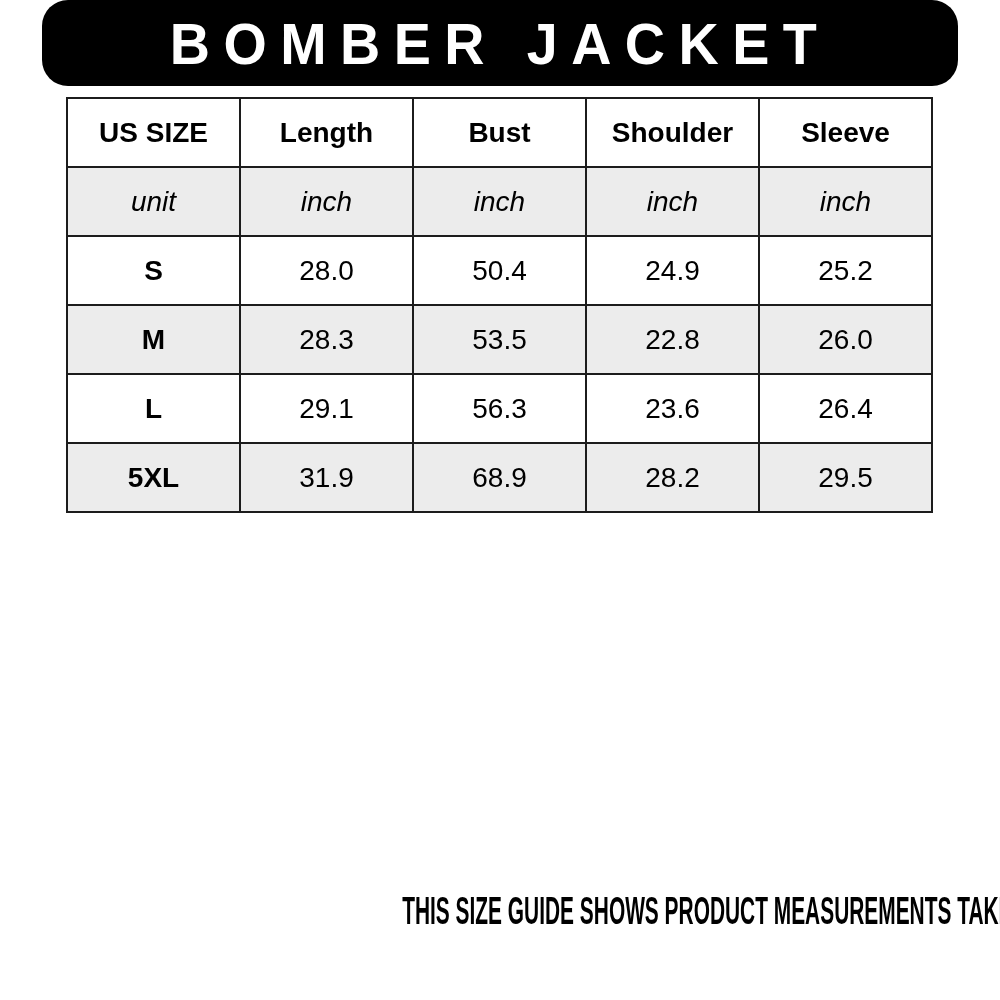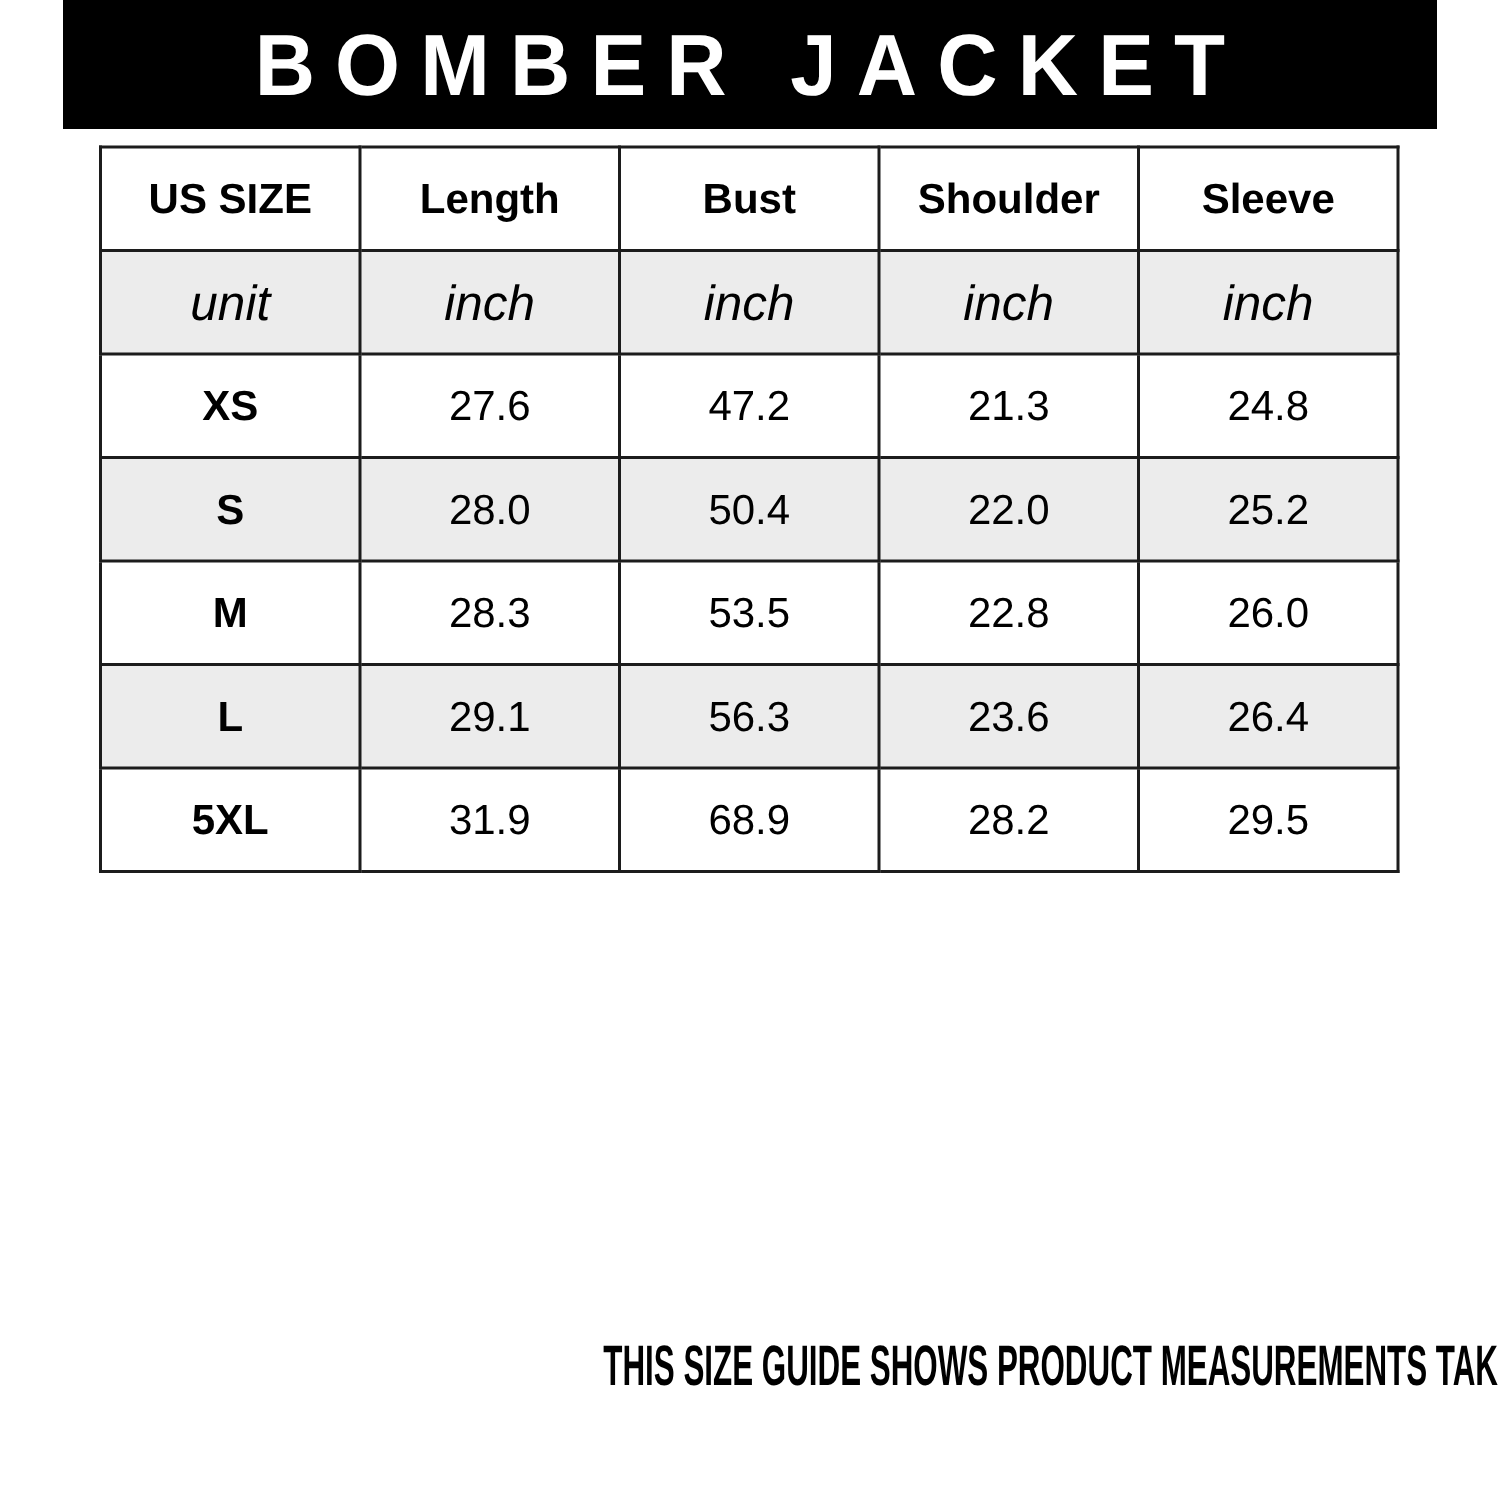--- a/index.html
+++ b/index.html
@@ -16,21 +16,21 @@
     width: 1000px; height: 1000px;
     background: var(--background);
     font-family: "Liberation Sans", sans-serif;
     overflow: hidden;
   }
   .canvas { position: relative; width: 1000px; height: 1000px; background: var(--background); }
 
   .title-bar {
     position: absolute; left: 42px; top: 0; width: 916px; height: 86px;
     background: var(--title_bg);
-    display: flex; align-items: center; justify-content: center;
+    display: flex; align-items: center; justify-content: center; border-radius: 26px;
   }
   .title {
     color: var(--title_text);
     font-weight: bold;
     font-size: 58px;
     letter-spacing: 14px;
     white-space: nowrap;
     transform: scaleX(0.96);
     transform-origin: center;
   }
@@ -43,21 +43,21 @@
   }
   .size-table th, .size-table td {
     border: 2px solid var(--border);
     text-align: center; vertical-align: middle;
     height: 69px; padding: 0;
     background: #ffffff;
   }
   .size-table th { font-weight: bold; }
   .size-table tbody tr:nth-child(odd) td { background: var(--row_alt_bg); }
   .size-table td.size-cell { font-weight: bold; }
-  .size-table tr.unit-row td { font-style: italic; font-size: 33px; }
+  .size-table tr.unit-row td { font-style: italic; font-size: 28px; }
 
   .footer {
     position: absolute; left: 0; top: 888px; width: 1000px;
     text-align: center; color: var(--text);
   }
   .footer-line { height: 47px; line-height: 47px; }
   .footer-line span {
     display: inline-block;
     font-weight: bold;
     font-size: 38px;
@@ -88,31 +88,24 @@
     </thead>
     <tbody>
       <tr class="unit-row">
         <td>unit</td>
         <td>inch</td>
         <td>inch</td>
         <td>inch</td>
         <td>inch</td>
       </tr>
       <tr>
-        <td class="size-cell">XS</td>
-        <td>27.6</td>
-        <td>47.2</td>
-        <td>21.3</td>
-        <td>24.8</td>
-      </tr>
-      <tr>
         <td class="size-cell">S</td>
         <td>28.0</td>
         <td>50.4</td>
-        <td>22.0</td>
+        <td>24.9</td>
         <td>25.2</td>
       </tr>
       <tr>
         <td class="size-cell">M</td>
         <td>28.3</td>
         <td>53.5</td>
         <td>22.8</td>
         <td>26.0</td>
       </tr>
       <tr>

